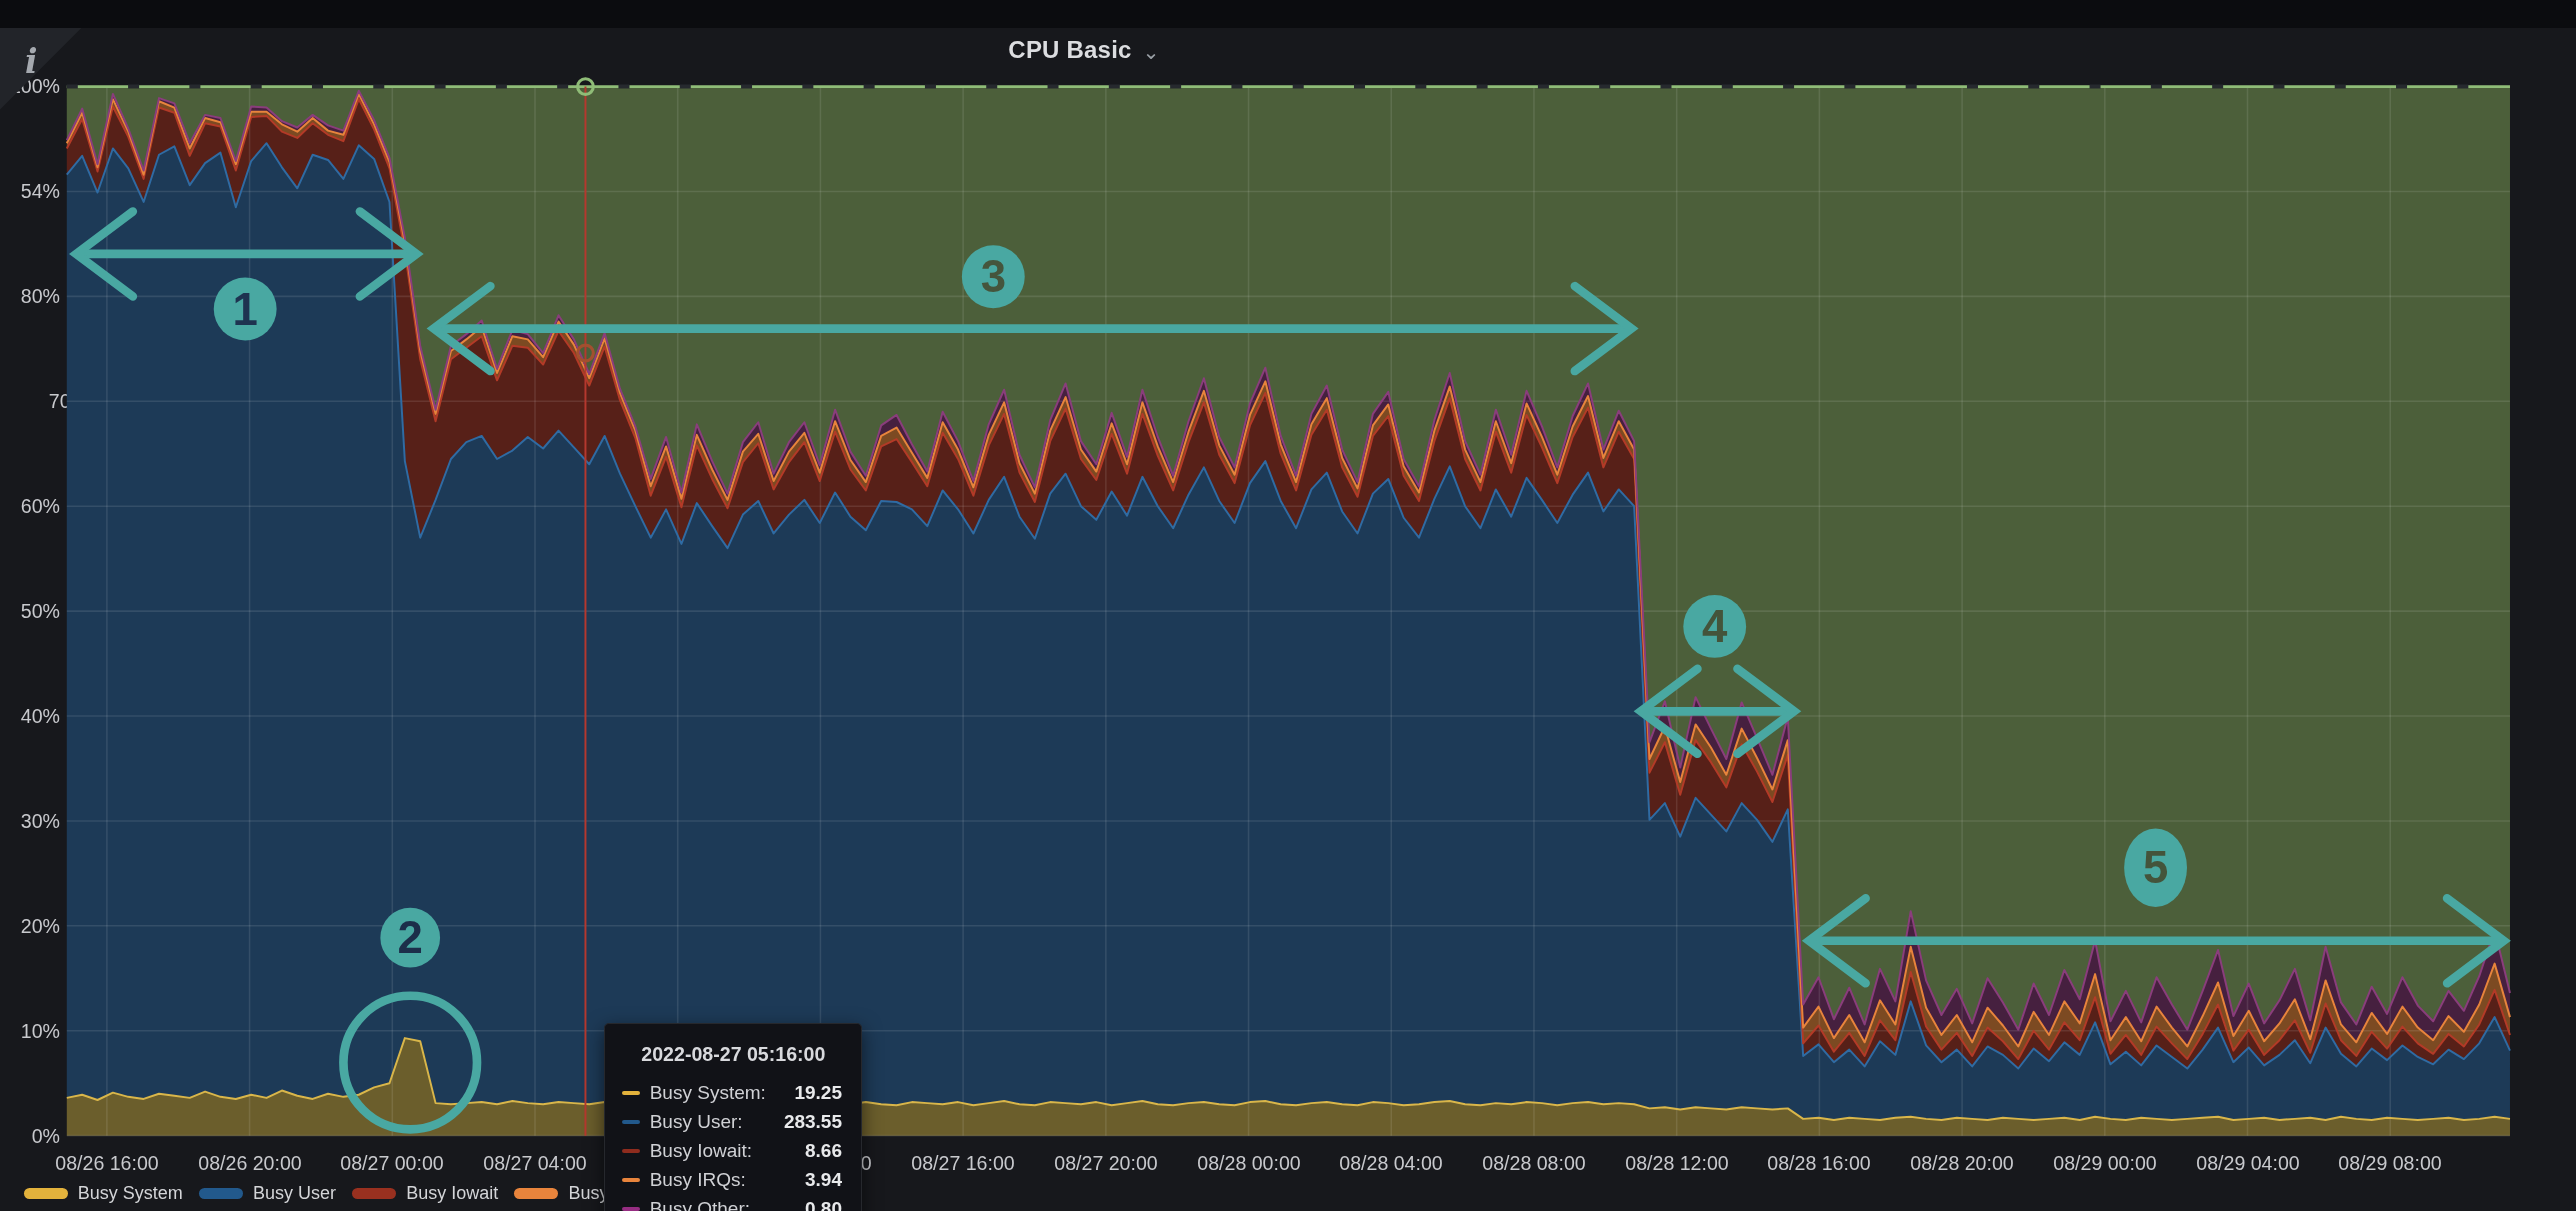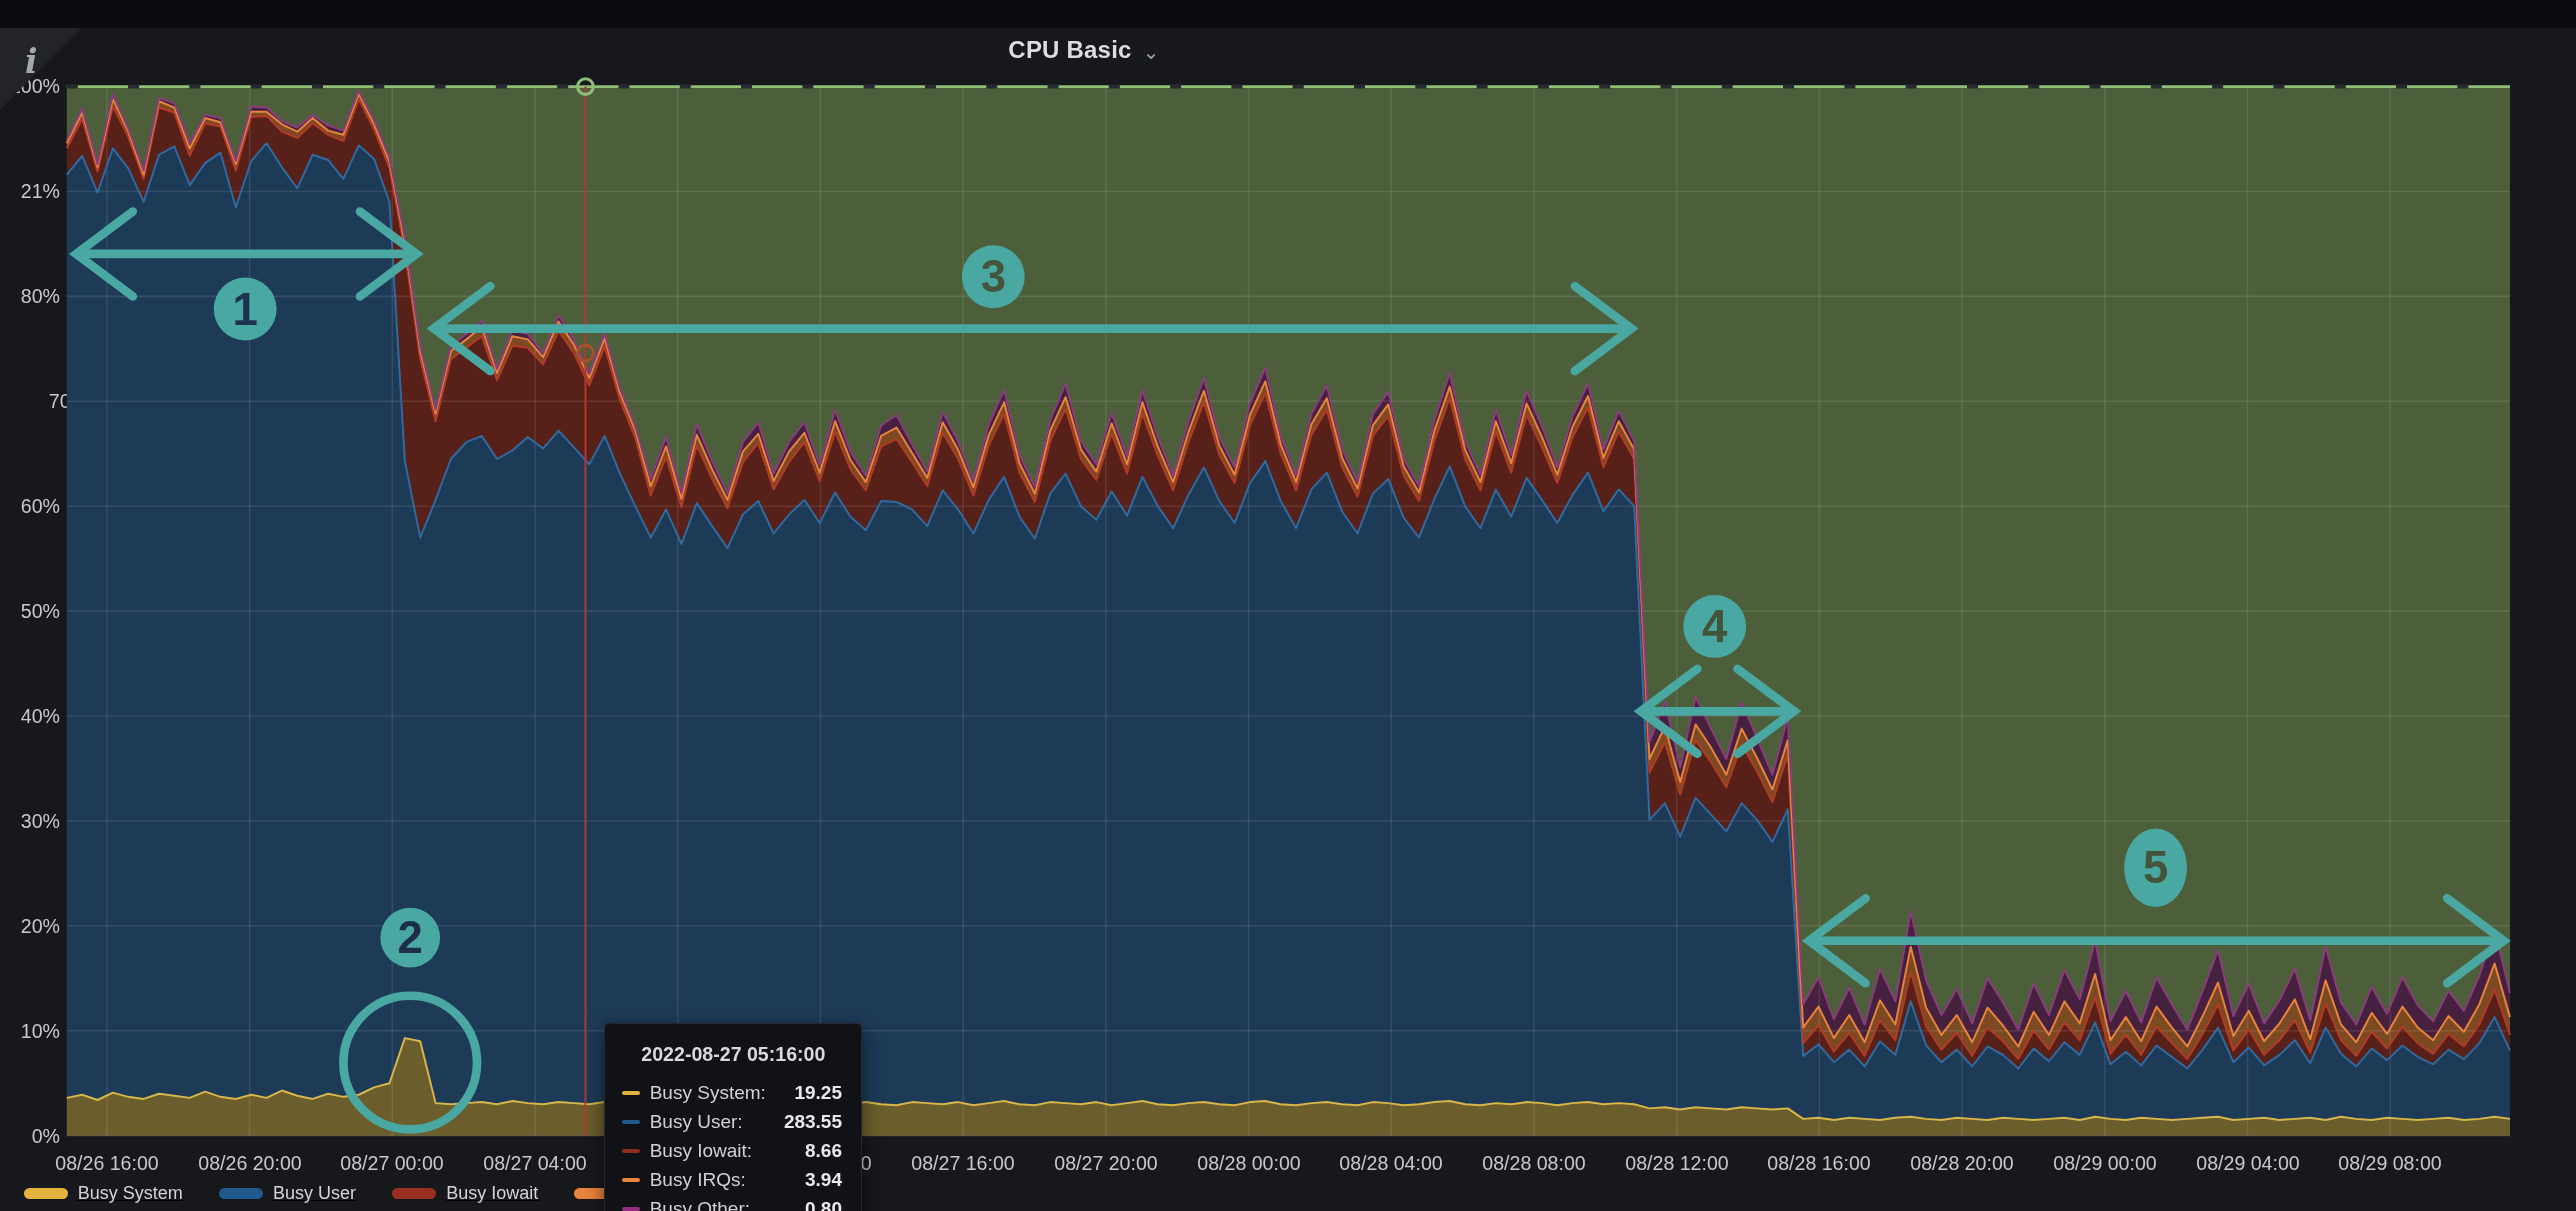--- a/index.html
+++ b/index.html
@@ -6,21 +6,21 @@
   body{width:2576px;height:1212px;overflow:hidden;background:#101114;font-family:"Liberation Sans",sans-serif;position:relative;}
   .panel{position:absolute;left:0;top:0;width:2576px;height:1212px;background:#17181c;}
   .top-strip{position:absolute;left:0;top:0;width:2576px;height:28px;background:#0b0c0f;}
   .panel-header{position:absolute;left:0;top:28px;width:2168px;height:44px;display:flex;align-items:center;justify-content:center;gap:11px;}
   .panel-title{color:#dcdde0;font-size:24px;font-weight:600;letter-spacing:0.2px;}
   .panel-chevron{color:#9aa0a6;font-size:20.4px;line-height:1;transform:translateY(1.6px);}
   #chart-svg{position:absolute;left:0;top:0;z-index:2;}
   .ylabels,.xlabels{position:absolute;left:0;top:0;z-index:1;}
   .ylabel{position:absolute;width:60px;text-align:right;color:#c8c9cd;font-size:19.6px;transform:translateY(-50%);}
   .xlabel{position:absolute;color:#c8c9cd;font-size:19.6px;transform:translateX(-50%);white-space:nowrap;}
-  .legend{position:absolute;left:23.6px;top:1183px;display:flex;align-items:center;gap:36px;z-index:1;text-decoration:underline;}
+  .legend{position:absolute;left:23.6px;top:1183px;display:flex;align-items:center;gap:16px;z-index:1;}
   .legend-item{display:flex;align-items:center;gap:10.2px;}
   .legend-swatch{width:44px;height:10.2px;border-radius:5.5px;}
   .legend-label{color:#d4d5d8;font-size:18px;}
   .tooltip{position:absolute;left:604px;top:1023px;width:258px;background:#111217;border:0.8px solid #26282d;border-radius:4.7px;box-shadow:0 6.3px 19px rgba(0,0,0,.55);z-index:10;padding:19px 19px 15.7px 17.3px;box-sizing:border-box;}
   .tt-title{color:#d8d9dd;font-size:19.6px;font-weight:600;padding-left:19px;margin-bottom:12.6px;white-space:nowrap;}
   .tt-row{display:flex;align-items:center;height:29px;}
   .tt-swatch{width:18px;height:4.7px;border-radius:2.4px;flex:0 0 auto;}
   .tt-label{color:#d0d1d5;font-size:19px;margin-left:9.4px;white-space:nowrap;}
   .tt-spacer{flex:1;}
   .tt-value{color:#e8e9eb;font-size:19px;font-weight:700;}
@@ -45,21 +45,21 @@
   <div class="ylabels" id="ylabels">
       <div class="ylabel" style="top: 1136px;">0%</div>
       <div class="ylabel" style="top: 1031px;">10%</div>
       <div class="ylabel" style="top: 926px;">20%</div>
       <div class="ylabel" style="top: 821px;">30%</div>
       <div class="ylabel" style="top: 716px;">40%</div>
       <div class="ylabel" style="top: 611px;">50%</div>
       <div class="ylabel" style="top: 506px;">60%</div>
       <div class="ylabel" style="top: 401px; margin-left: 28px;">70%</div>
       <div class="ylabel" style="top: 296px;">80%</div>
-      <div class="ylabel" style="top: 191px;">21%</div>
+      <div class="ylabel" style="top: 191px;">54%</div>
       <div class="ylabel" style="top: 86px;">100%</div>
     </div>
   <div class="xlabels" id="xlabels">
       <div class="xlabel" style="left: 107px; top: 1152px;">08/26 16:00</div>
       <div class="xlabel" style="left: 250px; top: 1152px;">08/26 20:00</div>
       <div class="xlabel" style="left: 392px; top: 1152px;">08/27 00:00</div>
       <div class="xlabel" style="left: 535px; top: 1152px;">08/27 04:00</div>
       <div class="xlabel" style="left: 678px; top: 1152px;">08/27 08:00</div>
       <div class="xlabel" style="left: 820px; top: 1152px;">08/27 12:00</div>
       <div class="xlabel" style="left: 963px; top: 1152px;">08/27 16:00</div>

